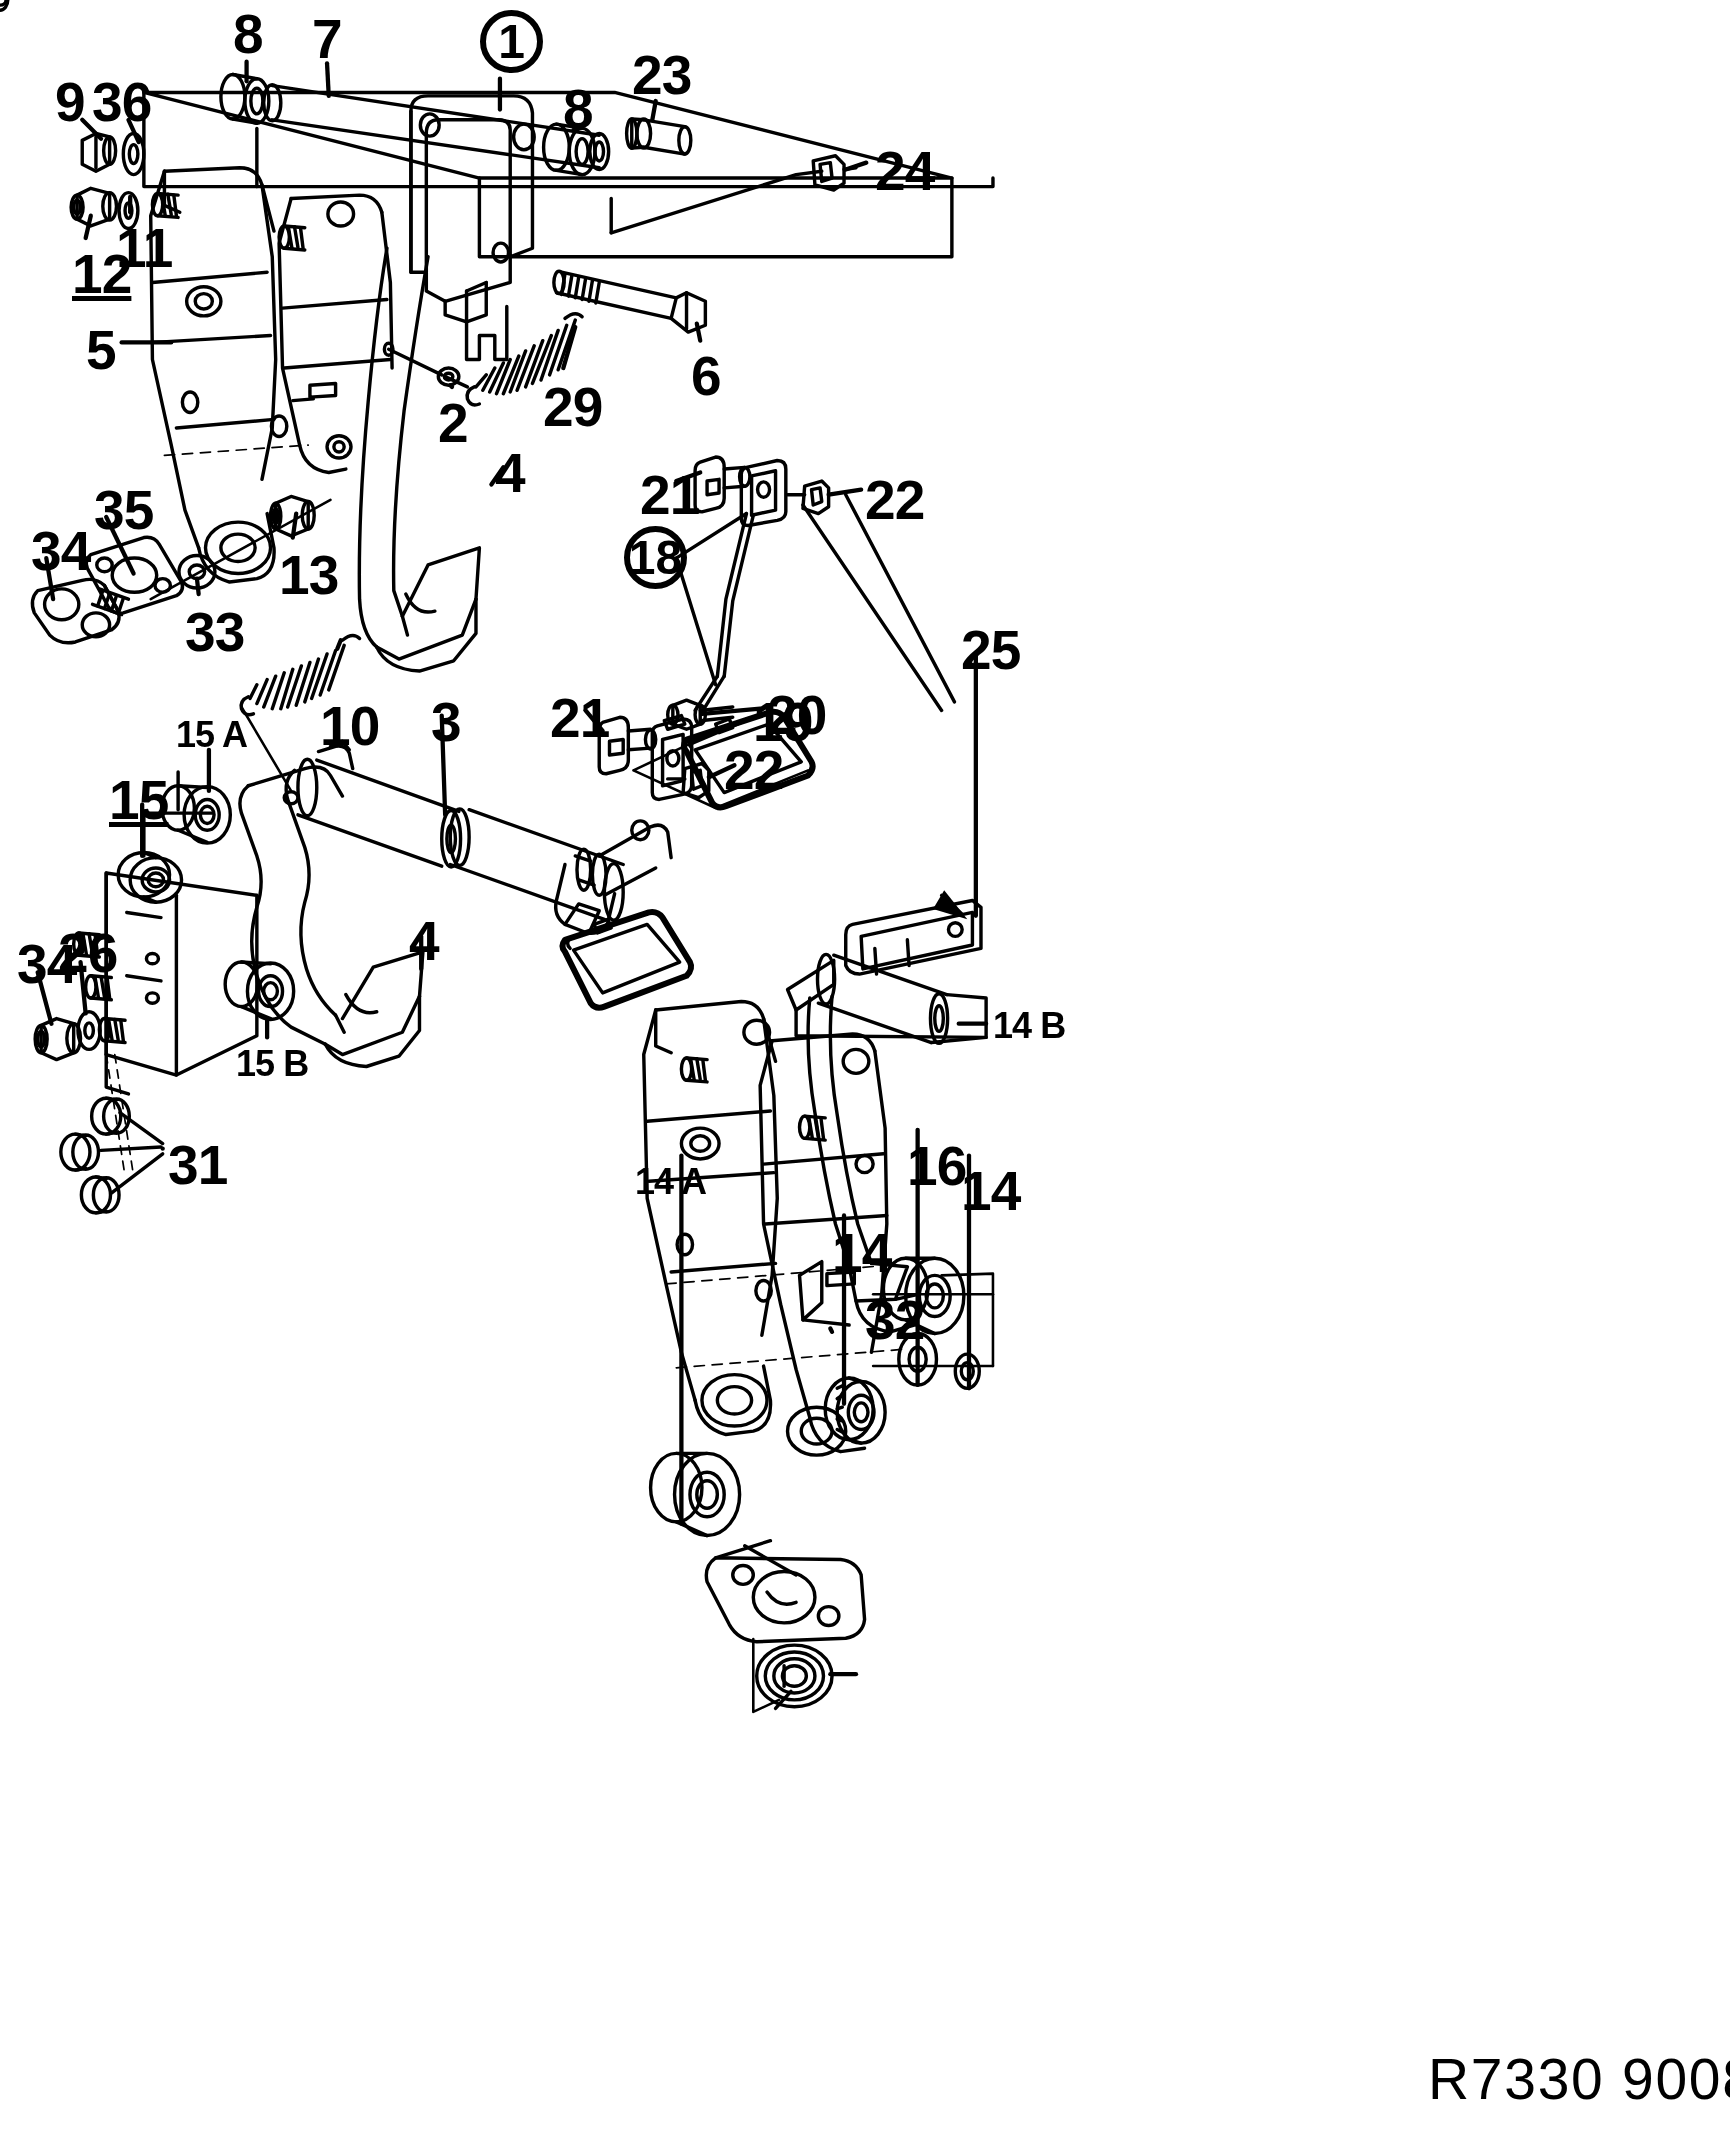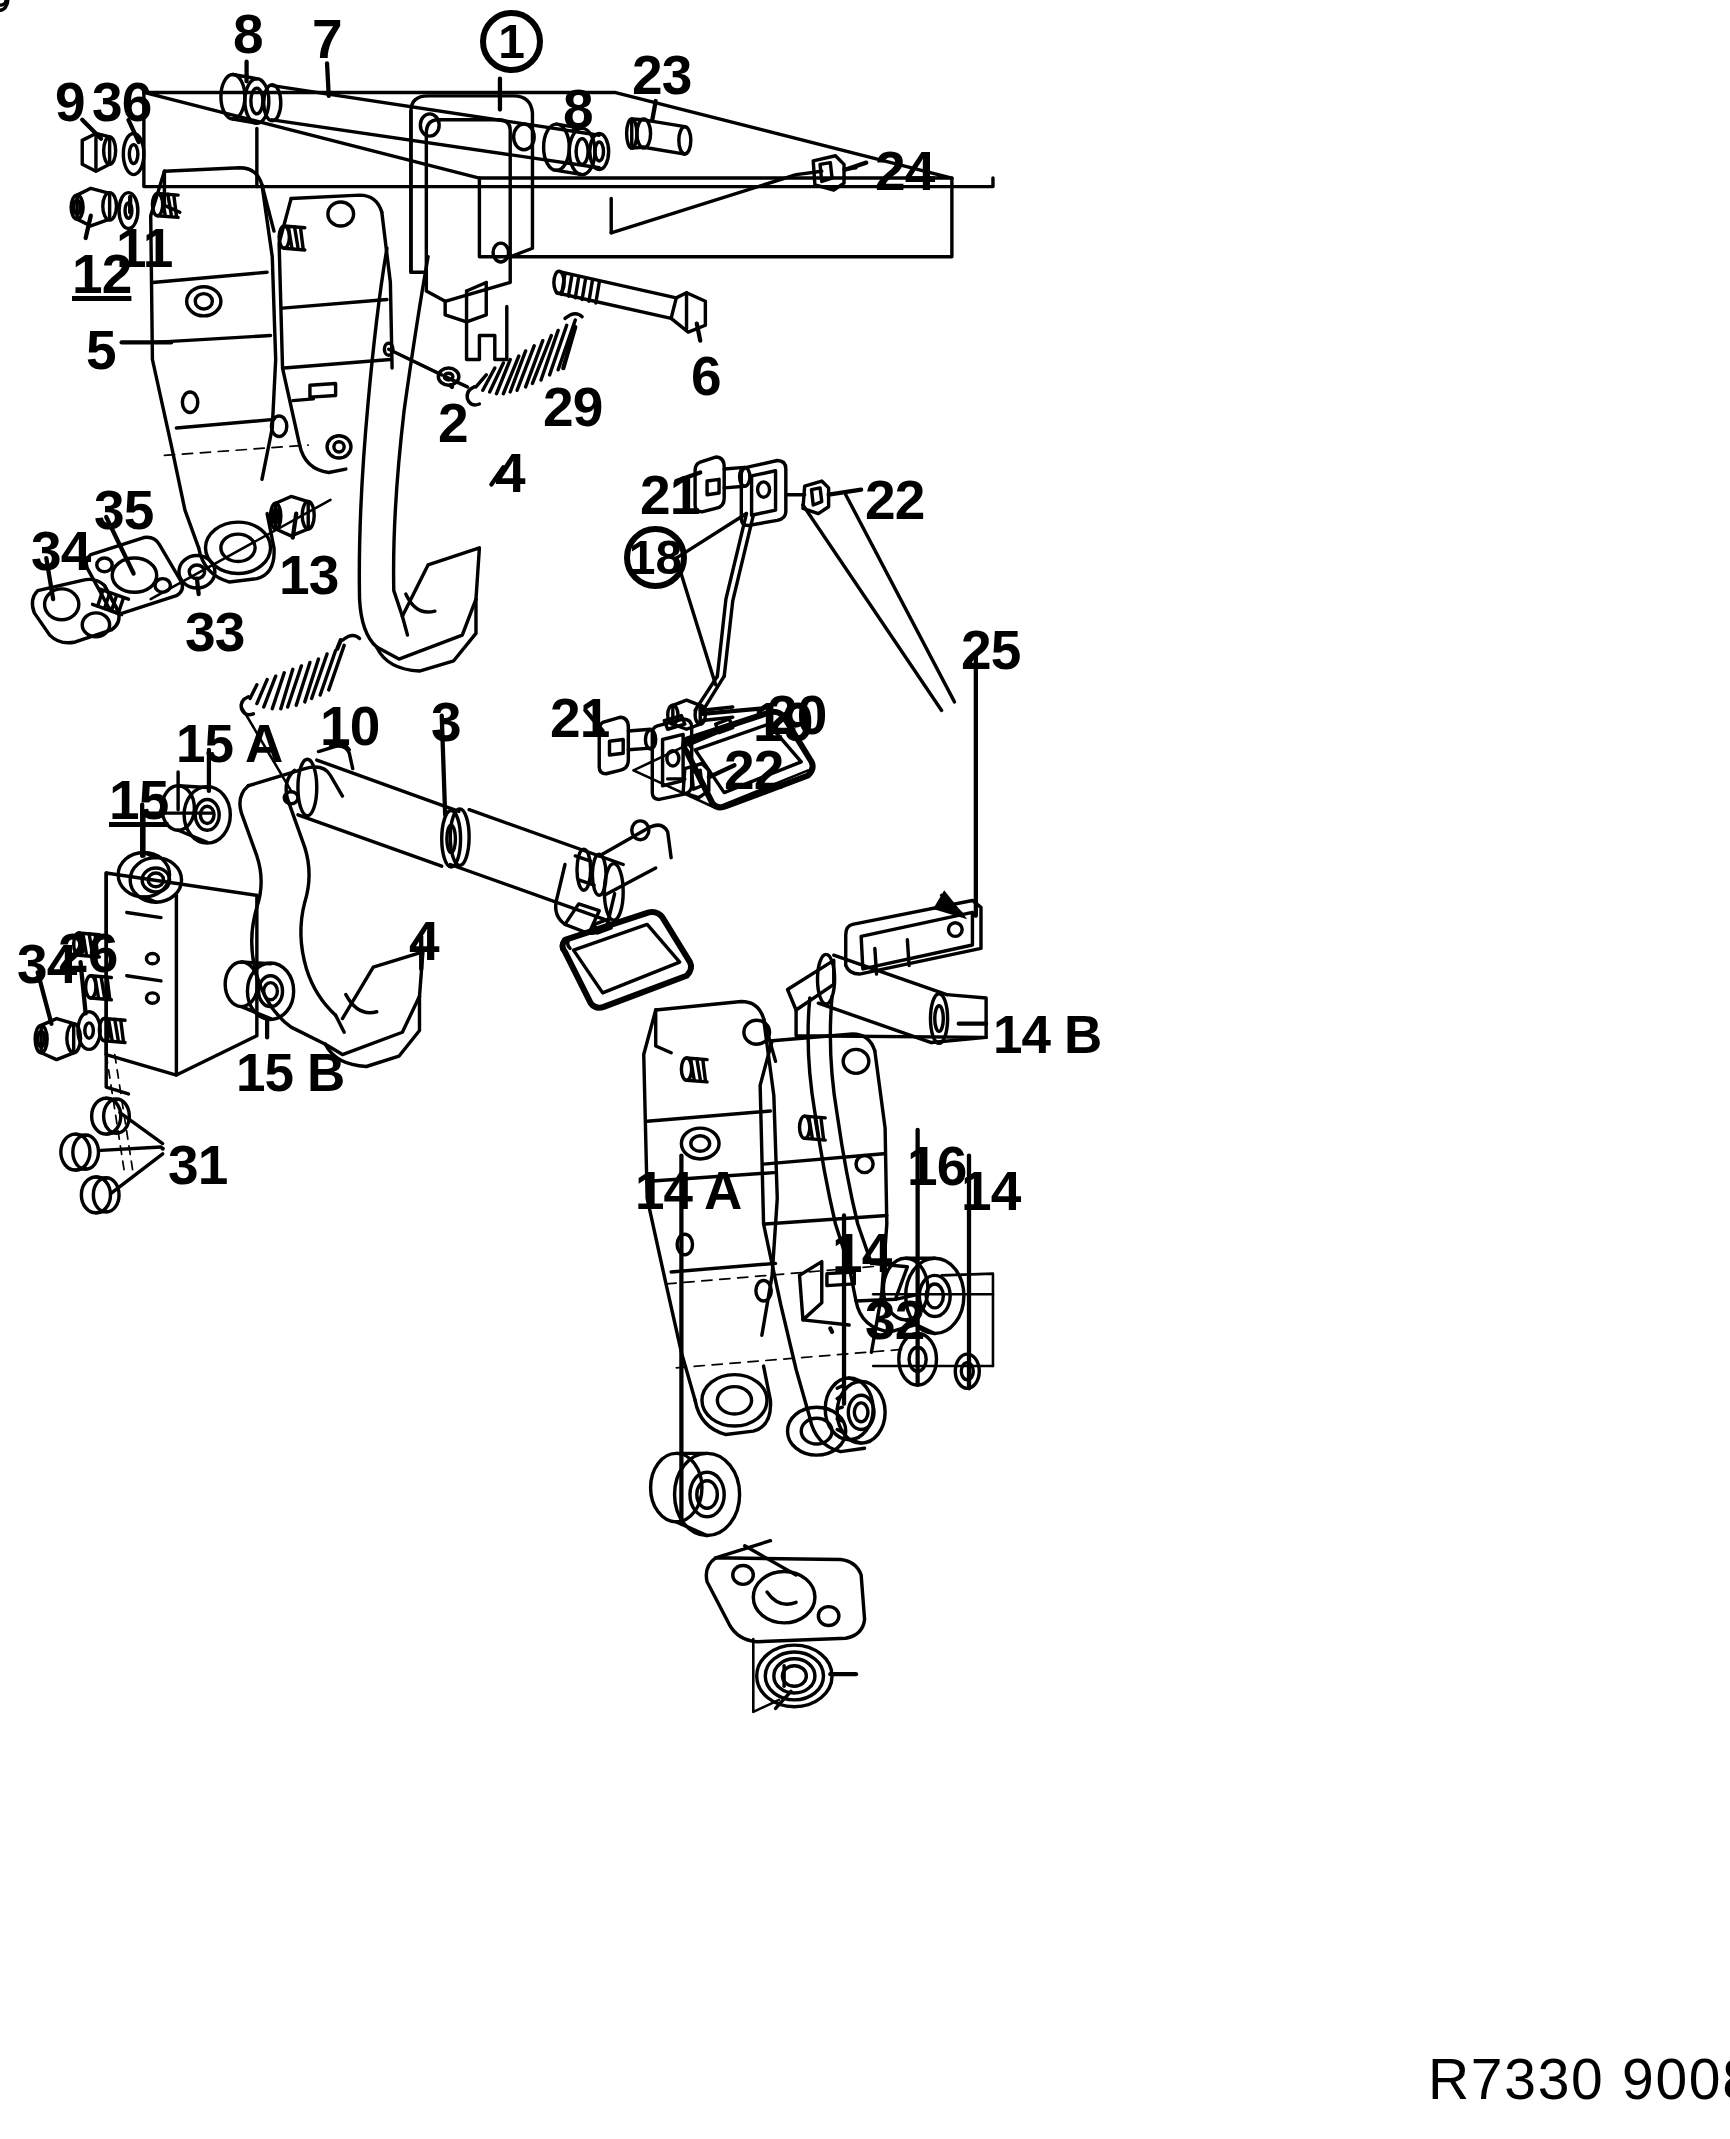--- a/index.html
+++ b/index.html
@@ -3,21 +3,21 @@
 <meta charset="utf-8">
 <title>Parts Diagram</title>
 <style>
   html,body{margin:0;padding:0;background:#ffffff;}
   body{font-family:"Liberation Sans", sans-serif;}
   #stage{position:relative;width:1730px;height:2139px;background:#fff;overflow:hidden;}
   #art{position:absolute;left:0;top:0;width:1730px;height:2139px;}
   .lbl{position:absolute;color:#000;font-family:"Liberation Sans", sans-serif;
        font-weight:700;line-height:1;white-space:nowrap;font-size:55px;
        letter-spacing:-0.9px;}
-  .lbl.sub{font-size:53px;}
+  .lbl.sub{font-size:36px;}
   .figref{position:absolute;font-size:57px;font-weight:400;letter-spacing:1.7px;
           font-family:"Liberation Sans", sans-serif;color:#000;white-space:nowrap;}
   .circnum{position:absolute;width:63px;height:63px;border:6px solid #000;
            border-radius:50%;display:flex;align-items:center;justify-content:center;
            font-size:48px;font-weight:700;color:#000;box-sizing:border-box;}
 </style>
 </head>
 <body>
 
 <div id="stage">

